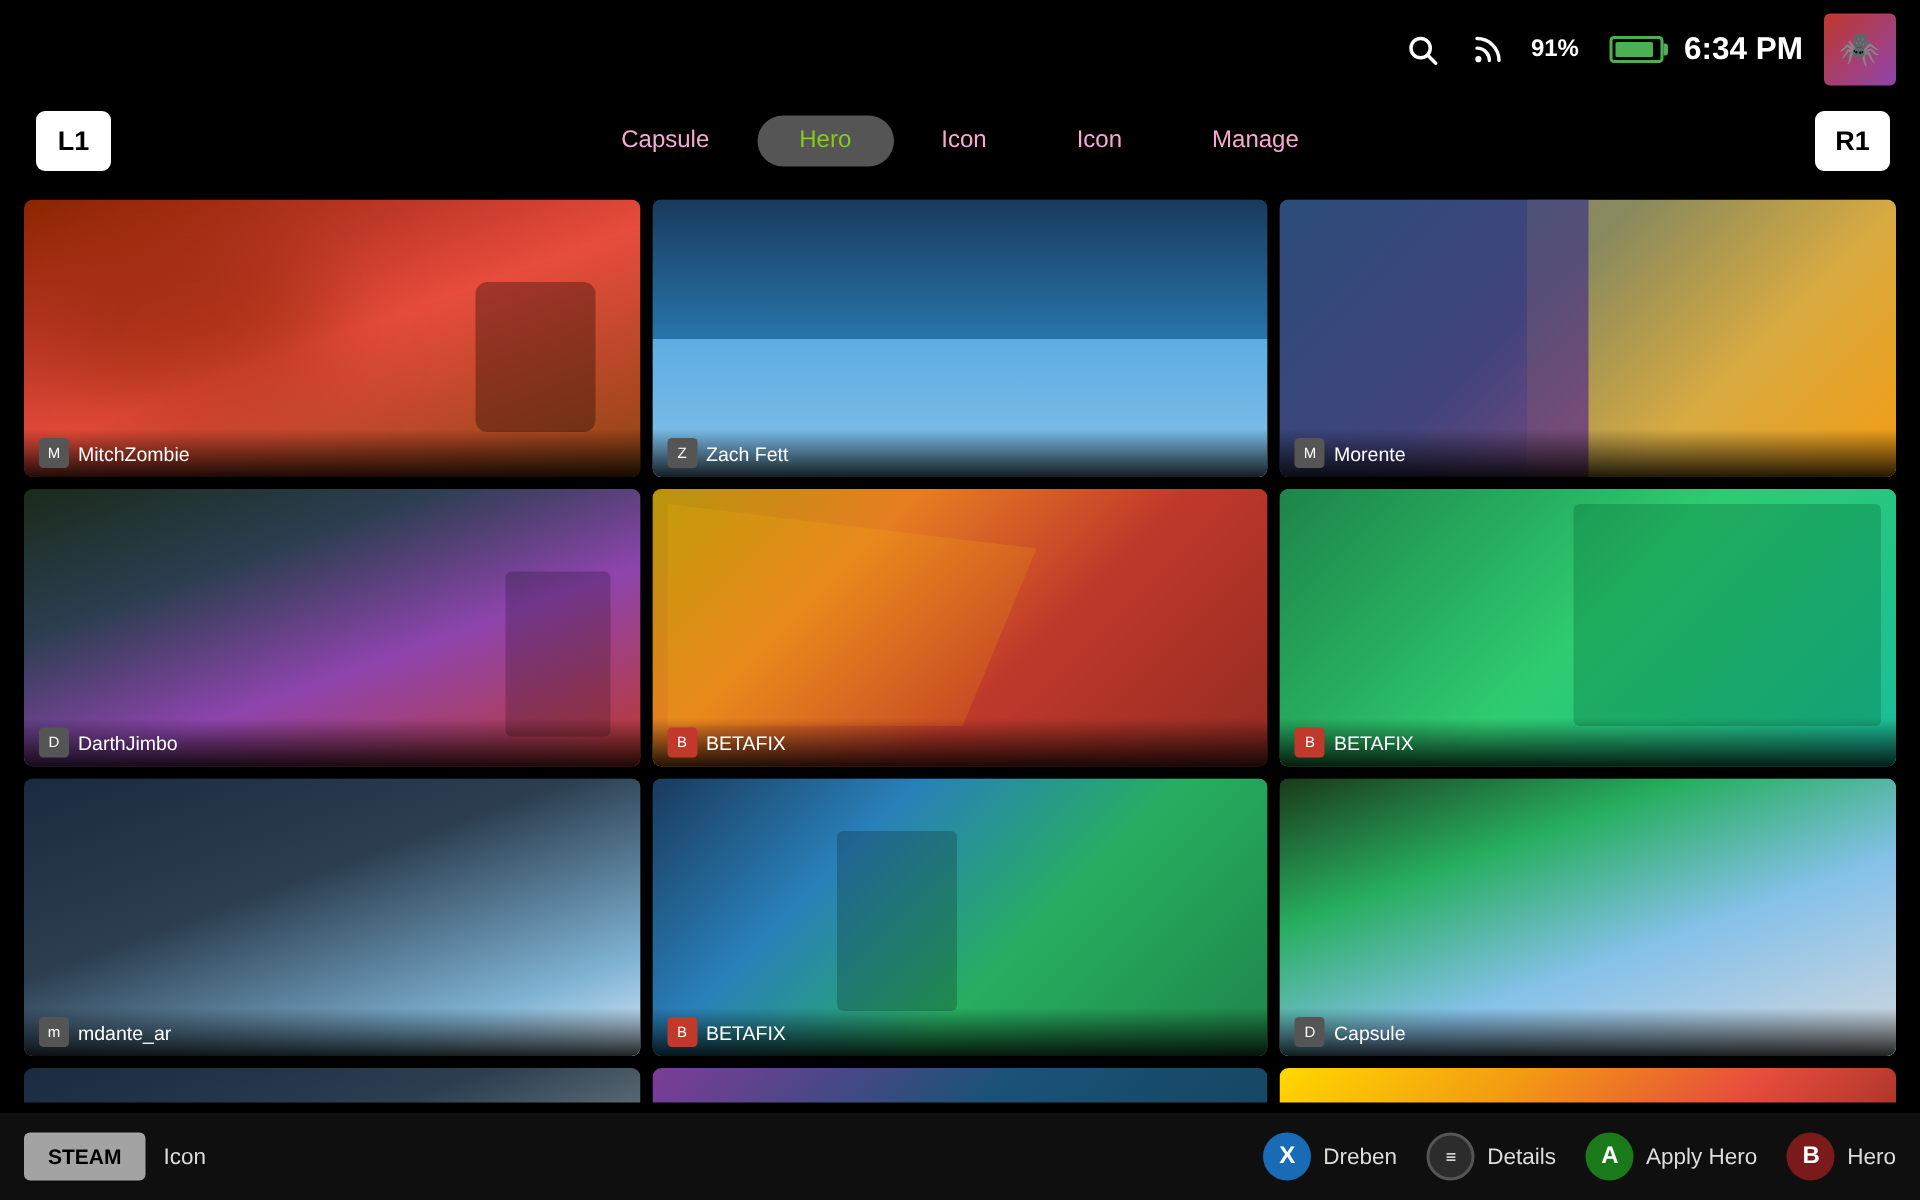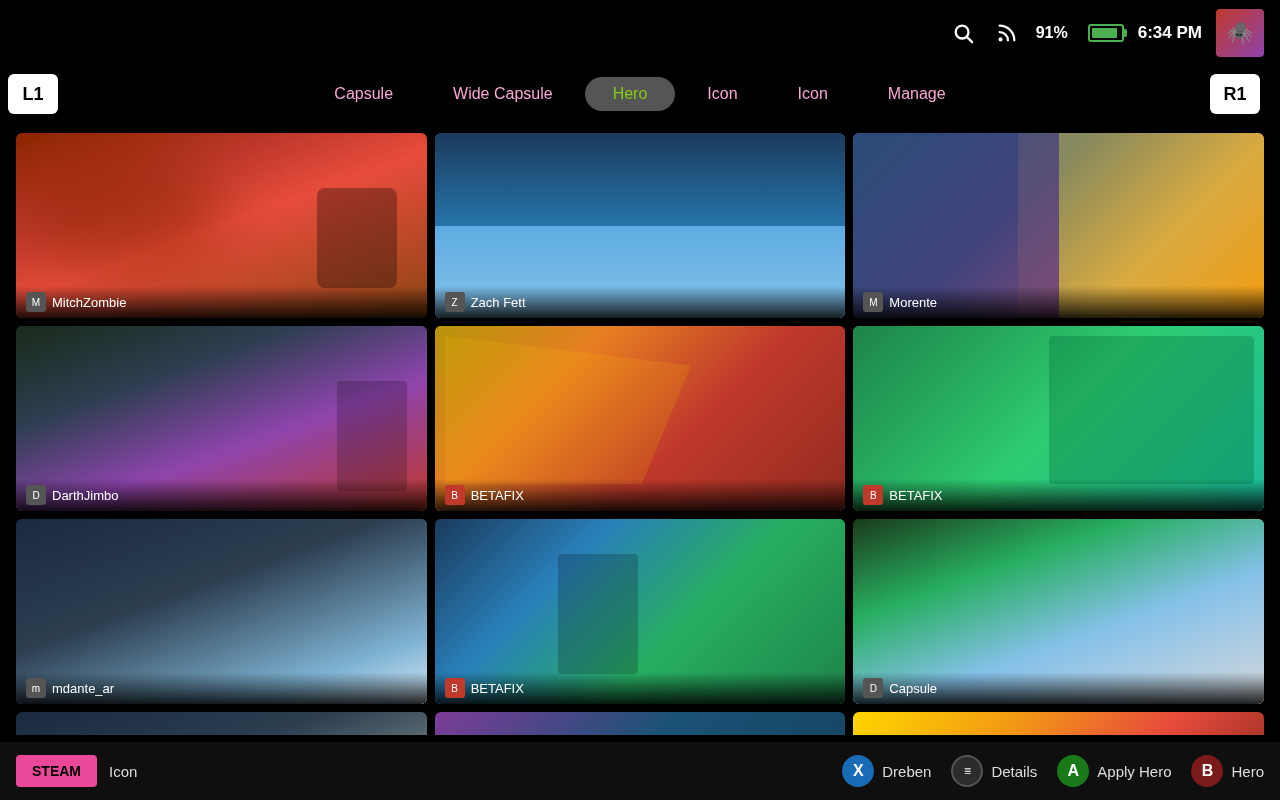--- a/index.html
+++ b/index.html
@@ -65,21 +65,21 @@
       background: #4caf50;
       border-radius: 0 2px 2px 0;
     }
     .battery-fill {
       height: 100%;
       background: #4caf50;
       border-radius: 1px;
       width: 90%;
     }
     .time-display {
-      font-size: 17px;
+      font-size: 21px;
       font-weight: bold;
     }
     .avatar-img {
       width: 48px;
       height: 48px;
       border-radius: 4px;
       background: linear-gradient(135deg, #c0392b, #8e44ad);
       display: flex;
       align-items: center;
       justify-content: center;
@@ -108,21 +108,21 @@
       background: #fff;
       color: #000;
       font-weight: bold;
       font-size: 18px;
       display: flex;
       align-items: center;
       justify-content: center;
       border-radius: 6px;
       cursor: pointer;
     }
-    .l1-btn { left: 8px; }
+    .l1-btn { left: 24px; }
     .r1-btn { right: 20px; text-align: center; }
     .nav-tabs {
       display: flex;
       align-items: center;
       gap: 4px;
     }
     .nav-tab {
       padding: 8px 28px;
       font-size: 16px;
       color: #f9a8d4;
@@ -210,21 +210,21 @@
       right: 0;
       height: 58px;
       background: rgba(15,15,15,0.97);
       display: flex;
       align-items: center;
       padding: 0 16px;
       gap: 0;
       z-index: 10;
     }
     .steam-btn {
-      background: #ec4899;
+      background: #a3a3a3;
       color: #000;
       font-weight: bold;
       font-size: 14px;
       padding: 8px 16px;
       border-radius: 4px;
       margin-right: 12px;
       cursor: pointer;
     }
     .menu-label {
       font-size: 15px;
@@ -282,21 +282,20 @@
     </div>
   </div>
   <div class="time-display">6:34 PM</div>
   <div class="avatar-img">🕷️</div>
 </div>
 
 <div class="nav-bar">
   <div class="l1-btn">L1</div>
   <div class="nav-tabs">
     <div class="nav-tab">Capsule</div>
-    <div class="nav-tab">Wide Capsule</div>
     <div class="nav-tab active">Hero</div>
     <div class="nav-tab">Icon</div>
     <div class="nav-tab">Icon</div>
     <div class="nav-tab">Manage</div>
   </div>
   <div class="r1-btn">R1</div>
 </div>
 
 <div class="content-area">
   <div class="grid">

